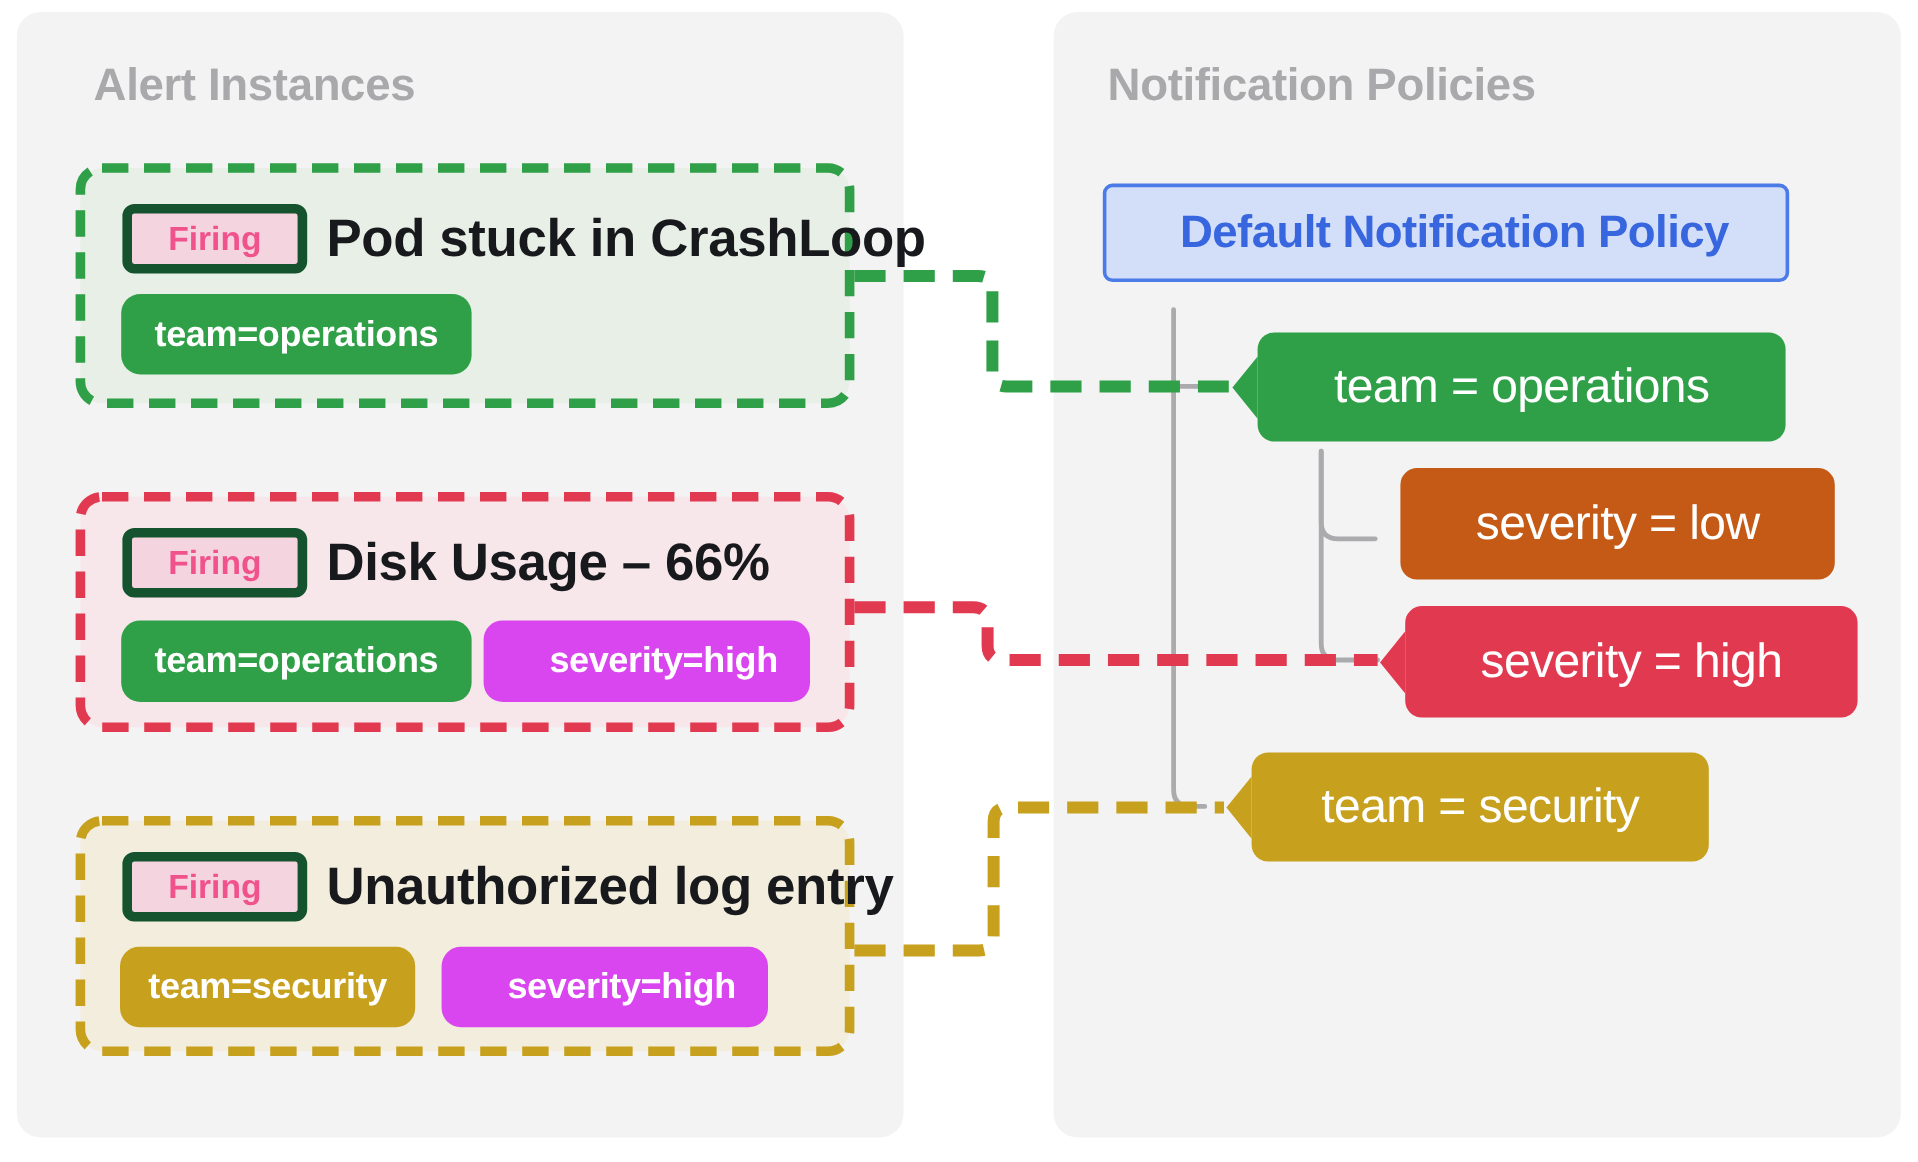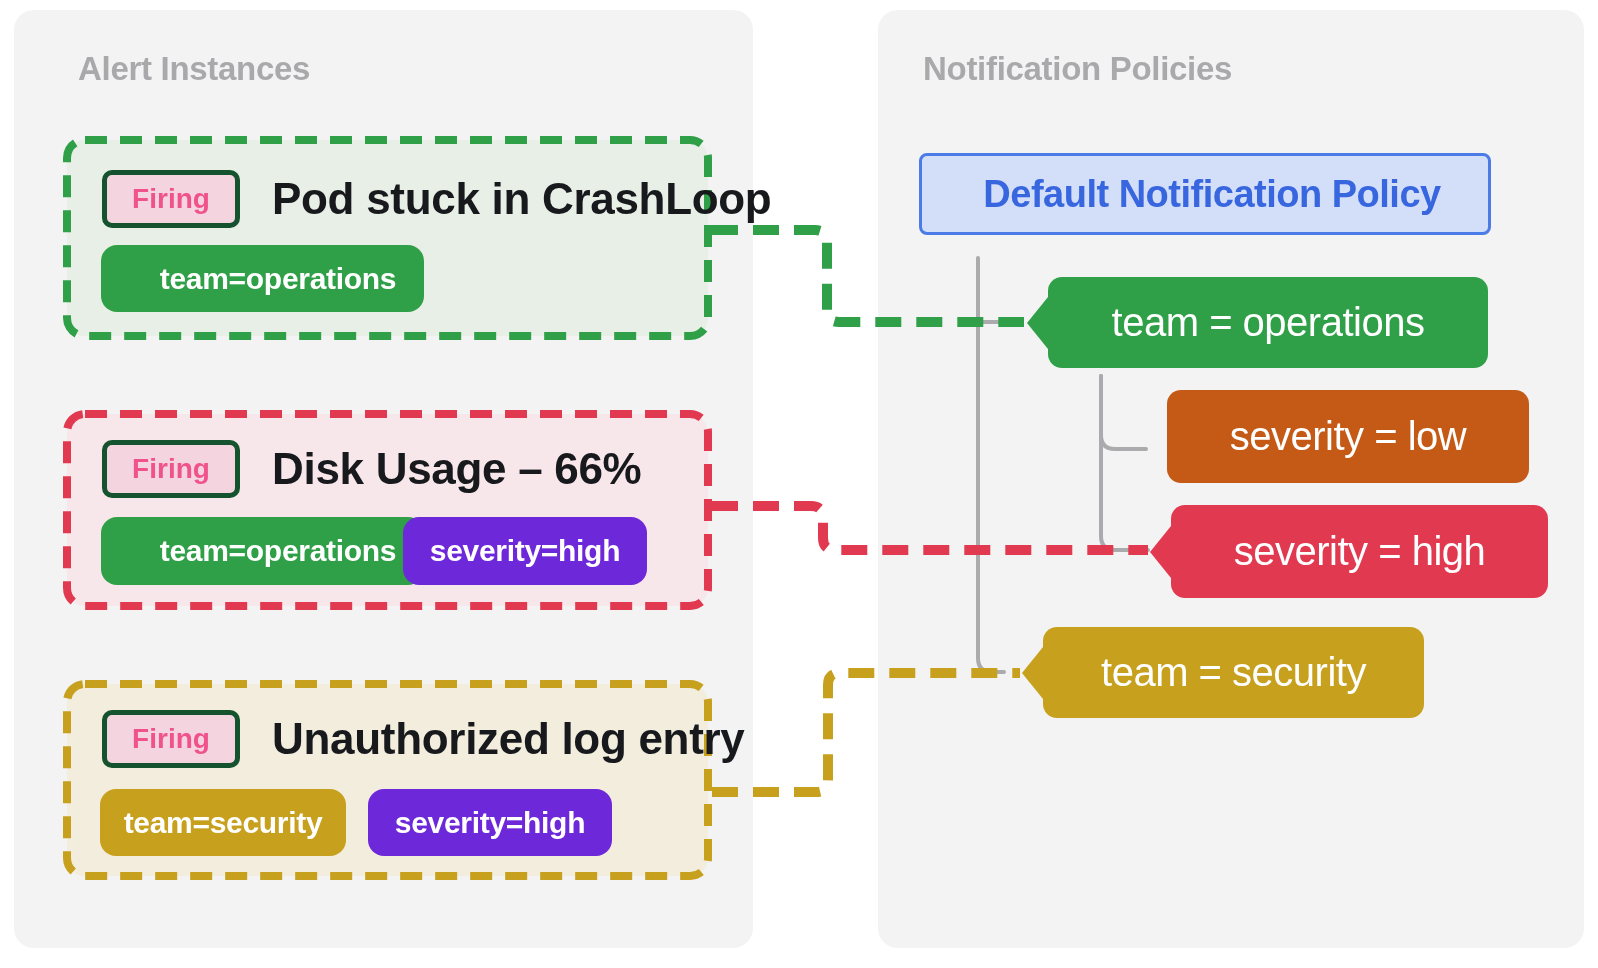--- a/index.html
+++ b/index.html
@@ -3,35 +3,35 @@
 <meta charset="utf-8">
 <style>
   html,body{margin:0;padding:0;background:#ffffff;}
   body{font-family:"Liberation Sans", sans-serif;}
   #stage{position:relative;width:1598px;height:968px;background:#ffffff;overflow:hidden;}
 
   .panel{position:absolute;top:10px;height:938px;background:#f3f3f4;border-radius:20px;}
   #panel-left{left:14px;width:739px;}
   #panel-right{left:878px;width:706px;}
 
-  .panel-title{position:absolute;top:50px;font-size:33px;font-weight:bold;color:#a9a9ac;letter-spacing:-0.3px;white-space:nowrap;}
+  .panel-title{position:absolute;top:50px;font-size:38px;font-weight:bold;color:#a9a9ac;letter-spacing:-0.3px;white-space:nowrap;}
   #title-left{left:78px;}
   #title-right{left:923px;}
 
   #overlay{position:absolute;left:0;top:0;width:1598px;height:968px;pointer-events:none;}
 
-  .badge{position:absolute;width:138px;height:58px;box-sizing:border-box;border:5px solid #14532d;
+  .badge{position:absolute;width:154px;height:58px;box-sizing:border-box;border:8px solid #14532d;
          background:#f4d4df;color:#f0538b;border-radius:10px;font-size:28px;font-weight:bold;
          display:flex;align-items:center;justify-content:center;}
   .card-title{position:absolute;font-size:44px;font-weight:bold;color:#17191d;letter-spacing:-0.3px;
          line-height:38px;white-space:nowrap;}
   .chip{position:absolute;border-radius:16px;color:#ffffff;font-weight:bold;font-size:30px;
          display:flex;align-items:center;justify-content:center;white-space:nowrap;letter-spacing:-0.3px;}
-  .chip.green{background:#2fa047;padding-left:31px;}
-  .chip.red{background:#6d28d9;}
+  .chip.green{background:#2fa047;}
+  .chip.red{background:#d946ef;padding-left:28px;}
   .chip.gold{background:#c7a01d;}
 
   #policy-box{position:absolute;left:919px;top:153px;width:572px;height:82px;box-sizing:border-box;
          background:#d3def8;border:3px solid #4b7be6;border-radius:8px;
          display:flex;align-items:center;justify-content:center;
          font-size:38px;font-weight:bold;color:#3766df;letter-spacing:-0.5px;white-space:nowrap;padding-left:14px;}
 
   .tag{position:absolute;border-radius:14px;color:#ffffff;font-size:40px;font-weight:normal;
          display:flex;align-items:center;justify-content:center;white-space:nowrap;letter-spacing:-0.5px;}
   .tag.green{background:#2fa047;}

